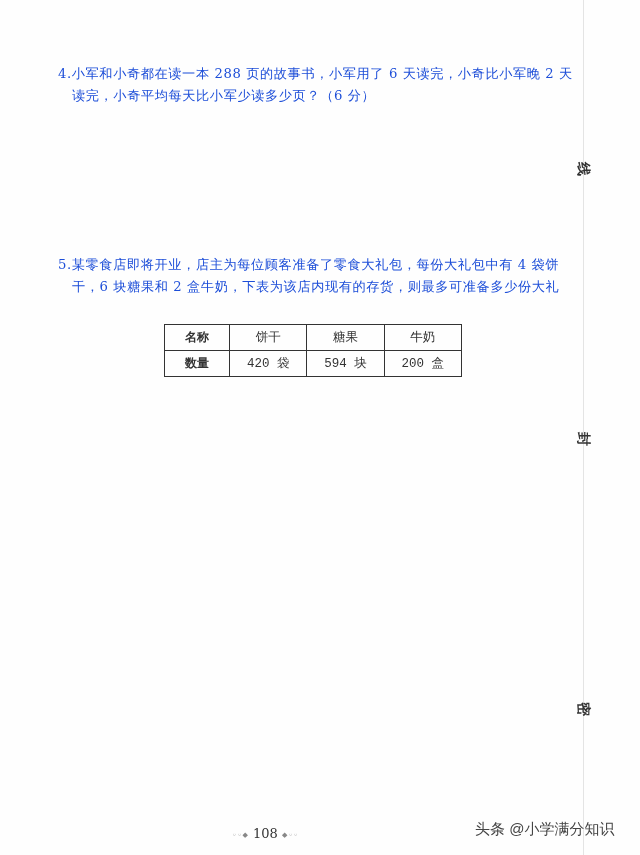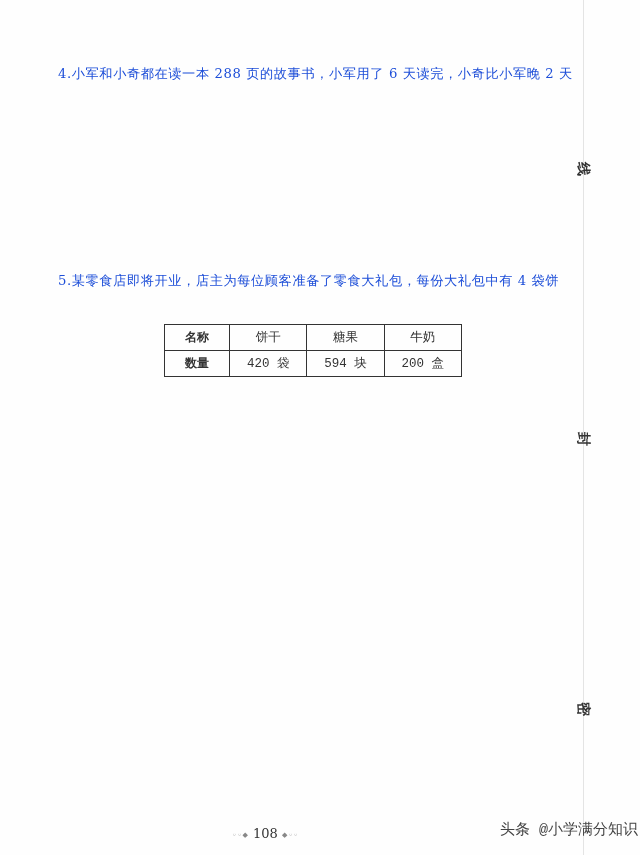--- a/index.html
+++ b/index.html
@@ -13,38 +13,40 @@
   .side-line { position:absolute; left:583px; top:0; width:1px; height:855px; background:#e4e4e4; }
   .side-mark { position:absolute; left:575px; font-size:14px; color:#333; transform:rotate(90deg); width:18px; text-align:center; line-height:18px; font-weight:bold; }
   .q { position:absolute; left:58px; width:510px; font-size:13.2px; line-height:22px; letter-spacing:0.6px; color:#1d4ed8; }
   .q .line { white-space:nowrap; }
   .q .indent { padding-left:14px; }
   table.stock { position:absolute; left:164px; top:324px; width:298px; border-collapse:collapse; font-size:12.5px; color:#333; }
   table.stock td { border:1.2px solid #333; height:25px; text-align:center; padding:0;font-family:Liberation Mono, monospace; }
   table.stock td.head { font-family:"DejaVu Sans", "Liberation Sans", sans-serif; font-weight:bold; width:64px; font-size:12px; }
   .footer-page { position:absolute; top:826px; left:0; width:531px; text-align:center; font-size:13px; color:#333; }
   .footer-page .dots { font-size:7px; color:#888; letter-spacing:1px; vertical-align:middle; }
-  .watermark { position:absolute; left:500px; top:820px; font-family:Liberation Mono, monospace; font-size:15px; color:#444; white-space:nowrap; }
+  .watermark { position:absolute; left:475px; top:820px; font-family:Liberation Sans, sans-serif; font-size:15px; color:#444; white-space:nowrap; }
 </style>
 </head>
 <body>
 
 <div class="page">
 
   <div class="side-line"></div>
   <div class="side-mark" style="top:160px;">线</div>
   <div class="side-mark" style="top:430px;">封</div>
   <div class="side-mark" style="top:700px;">密</div>
 
   <div class="q" style="top:63px;">
     <div class="line"><span>4.</span><span>小军和小奇都在读一本 288 页的故事书，小军用了 6 天读完，小奇比小军晚 2 天</span></div>
+    <div class="line indent">读完，小奇平均每天比小军少读多少页？（6 分）</div>
   </div>
 
-  <div class="q" style="top:270px;">
+  <div class="q" style="top:254px;">
     <div class="line"><span>5.</span><span>某零食店即将开业，店主为每位顾客准备了零食大礼包，每份大礼包中有 4 袋饼</span></div>
+    <div class="line indent">干，6 块糖果和 2 盒牛奶，下表为该店内现有的存货，则最多可准备多少份大礼</div>
   </div>
 
   <table class="stock">
     <tbody>
         <tr>
       <td class="head">名称</td>
       <td>饼干</td>
       <td>糖果</td>
       <td>牛奶</td>
     </tr>

